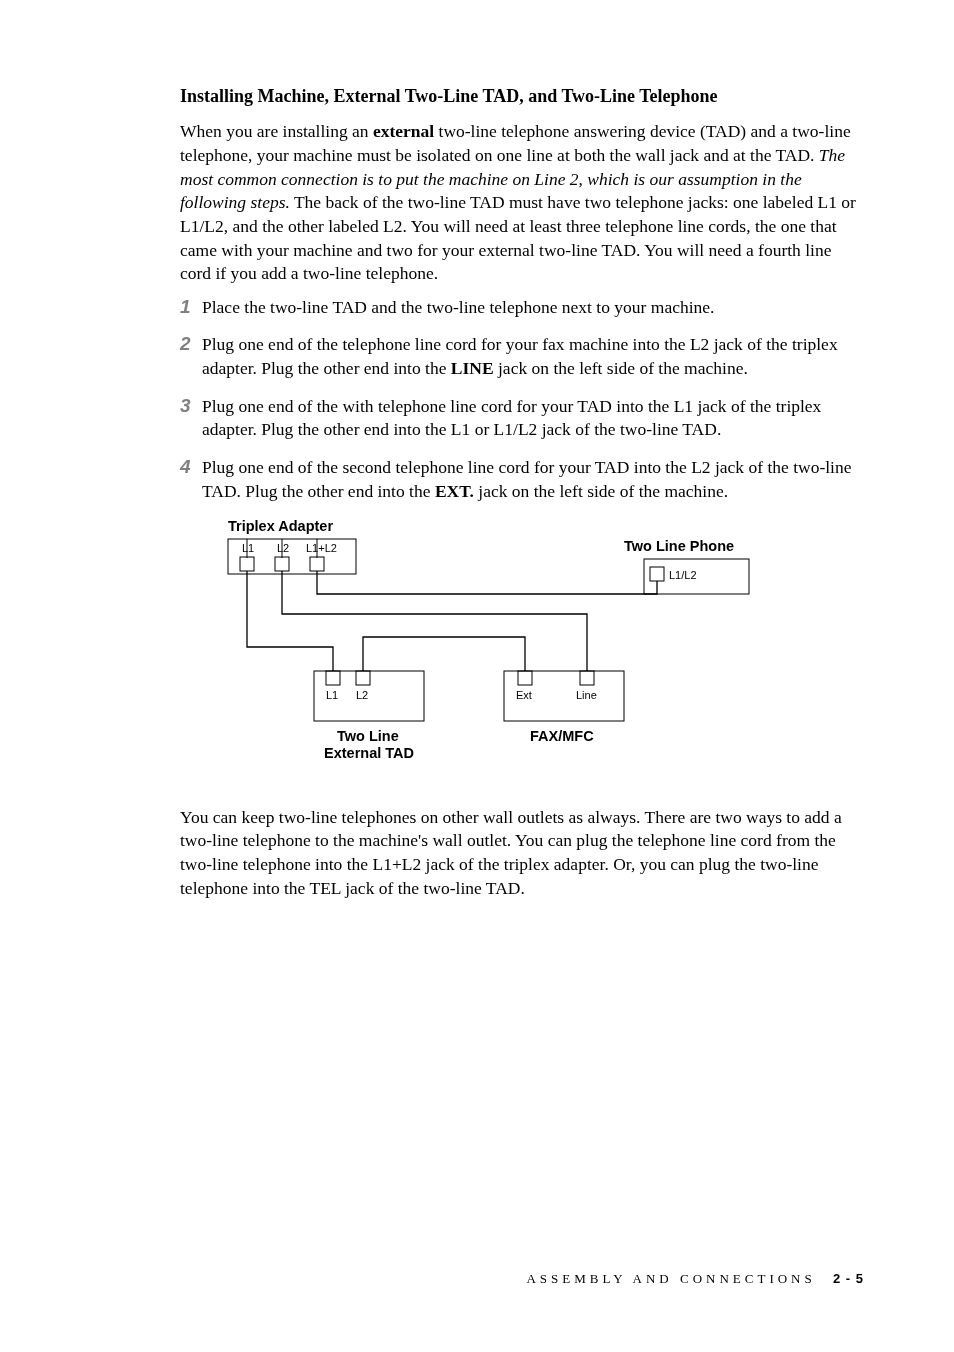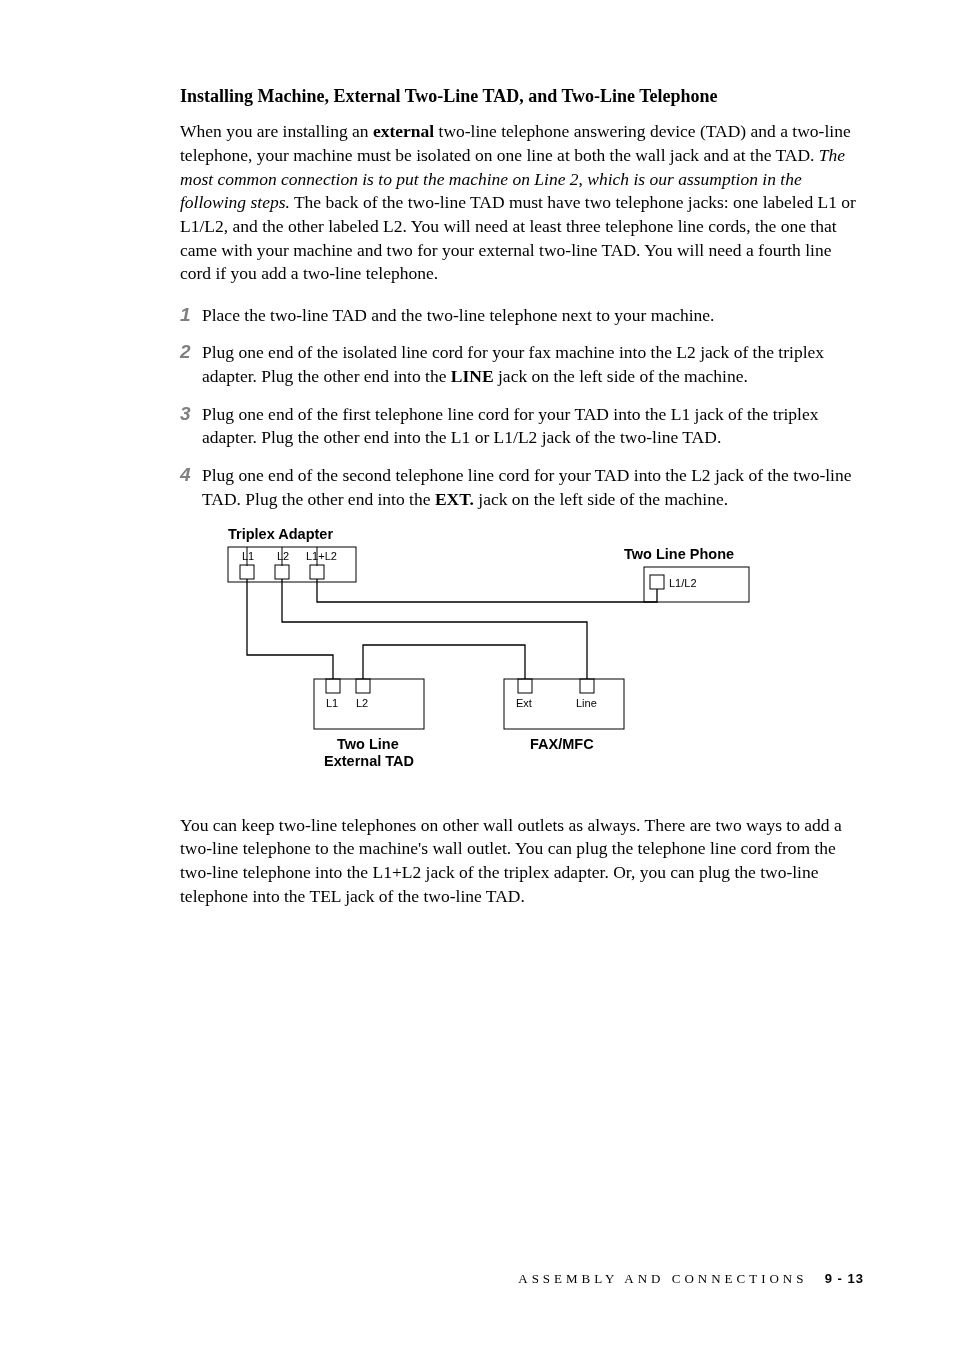--- a/index.html
+++ b/index.html
@@ -19,21 +19,21 @@
       position: relative;
     }
     .heading {
       font-family: Liberation Serif, serif;
       font-weight: bold;
       font-size: 18px;
       margin-bottom: 12px;
       line-height: 1.3;
     }
     .intro-para {
-      margin-bottom: 16px;
+      margin-bottom: 8px;
       text-align: left;
     }
     .bold {
       font-weight: bold;
     }
     .italic {
       font-style: italic;
     }
     .step-list {
       list-style: none;
@@ -94,27 +94,27 @@
 <ol class="step-list">
   <li class="step-item">
     <span class="step-num">1</span>
     <span class="step-text">
       <span>Place the two-line TAD and the two-line telephone next to your machine.</span><span class="bold"></span><span></span>
     </span>
   </li>
   <li class="step-item">
     <span class="step-num">2</span>
     <span class="step-text">
-      <span>Plug one end of the isolated line cord for your fax machine into the L2 jack of the triplex adapter. Plug the other end into the </span><span class="bold">LINE</span><span> jack on the left side of the machine.</span>
+      <span>Plug one end of the telephone line cord for your fax machine into the L2 jack of the triplex adapter. Plug the other end into the </span><span class="bold">LINE</span><span> jack on the left side of the machine.</span>
     </span>
   </li>
   <li class="step-item">
     <span class="step-num">3</span>
     <span class="step-text">
-      <span>Plug one end of the first telephone line cord for your TAD into the L1 jack of the triplex adapter. Plug the other end into the L1 or L1/L2 jack of the two-line TAD.</span><span class="bold"></span><span></span>
+      <span>Plug one end of the with telephone line cord for your TAD into the L1 jack of the triplex adapter. Plug the other end into the L1 or L1/L2 jack of the two-line TAD.</span><span class="bold"></span><span></span>
     </span>
   </li>
   <li class="step-item">
     <span class="step-num">4</span>
     <span class="step-text">
       <span>Plug one end of the second telephone line cord for your TAD into the L2 jack of the two-line TAD. Plug the other end into the </span><span class="bold">EXT.</span><span> jack on the left side of the machine.</span>
     </span>
   </li>
 </ol>
 
@@ -165,14 +165,14 @@
     <polyline points="113,52 113,75 453,75 453,62" fill="none" stroke="#000" stroke-width="1.3"></polyline>
 
     <polyline points="159,152 159,118 321,118 321,152" fill="none" stroke="#000" stroke-width="1.3"></polyline>
   </svg>
 </div>
 
 <p class="closing-para">You can keep two-line telephones on other wall outlets as always. There are two ways to add a two-line telephone to the machine's wall outlet. You can plug the telephone line cord from the two-line telephone into the L1+L2 jack of the triplex adapter. Or, you can plug the two-line telephone into the TEL jack of the two-line TAD.</p>
 
 <div class="footer">
   <span>ASSEMBLY AND CONNECTIONS</span>
-  <span class="footer-page">9 - 13</span>
+  <span class="footer-page">2 - 5</span>
 </div>
 
 </body></html>

